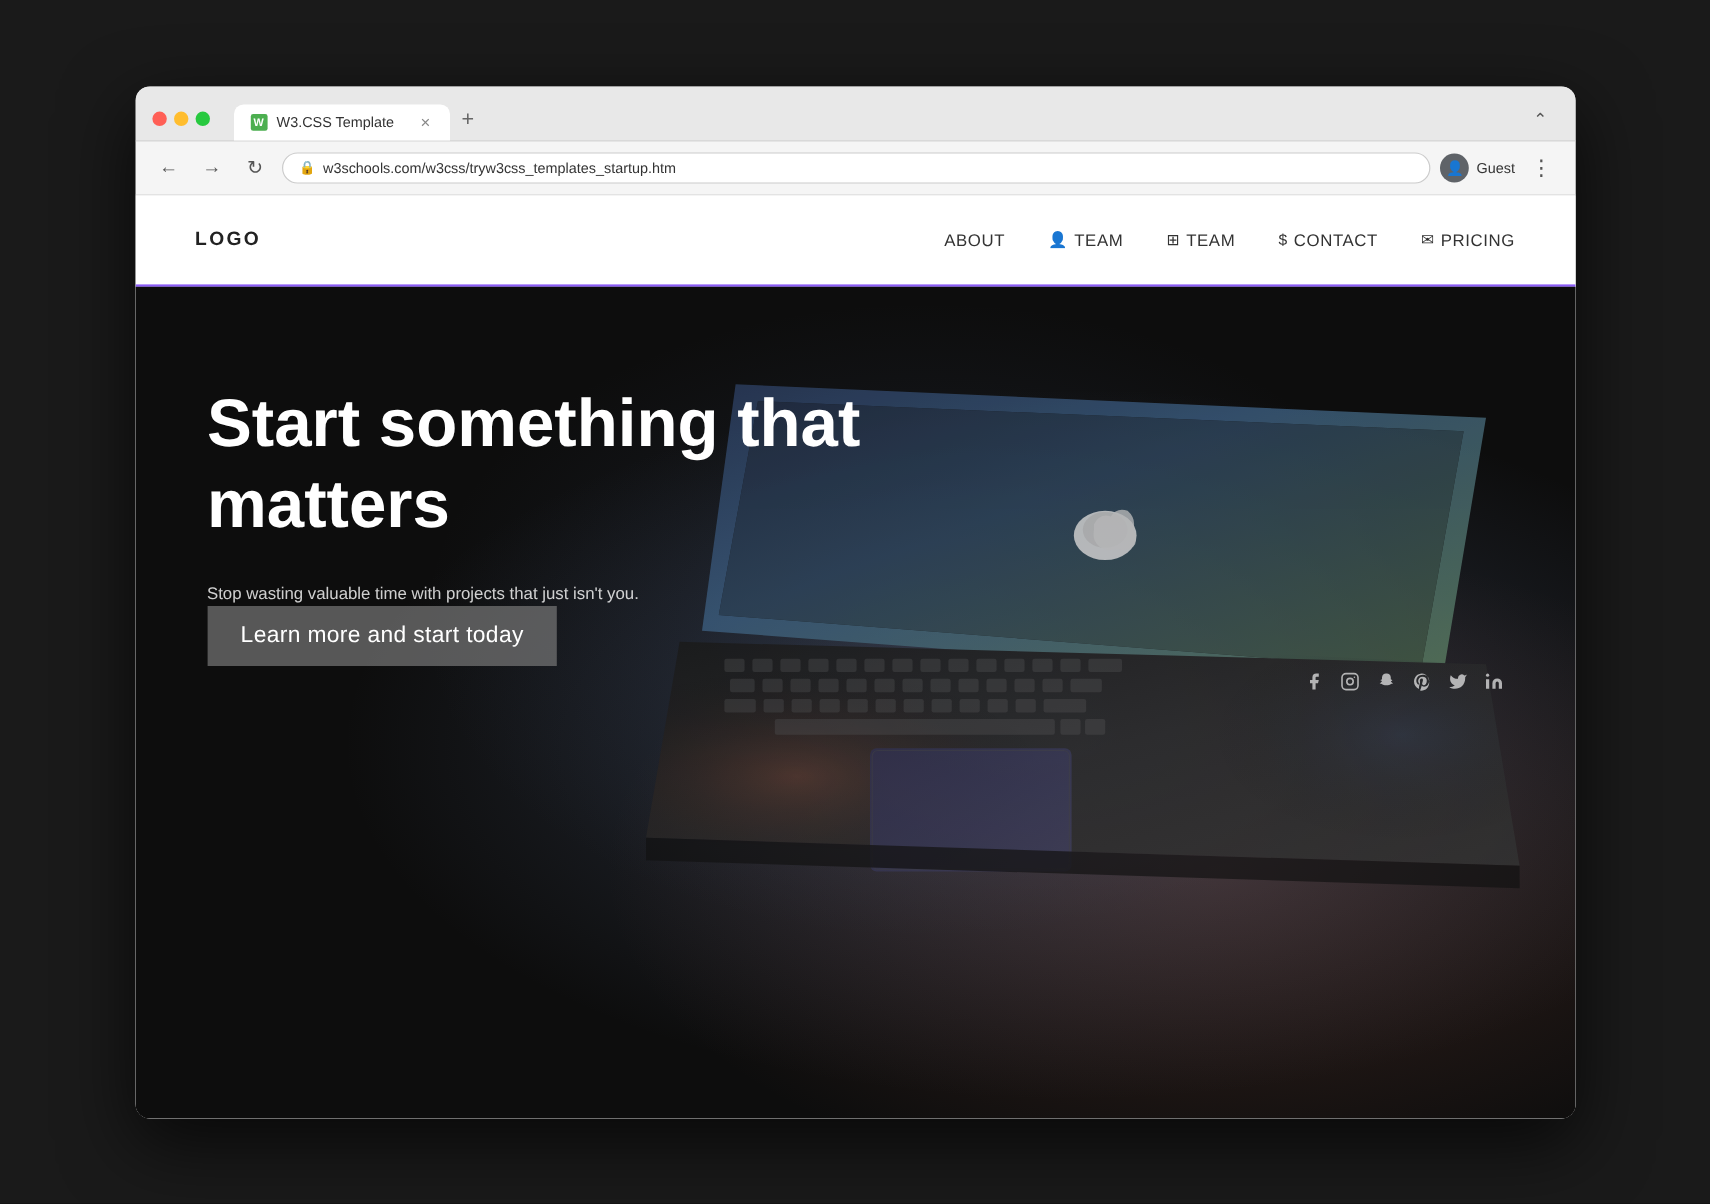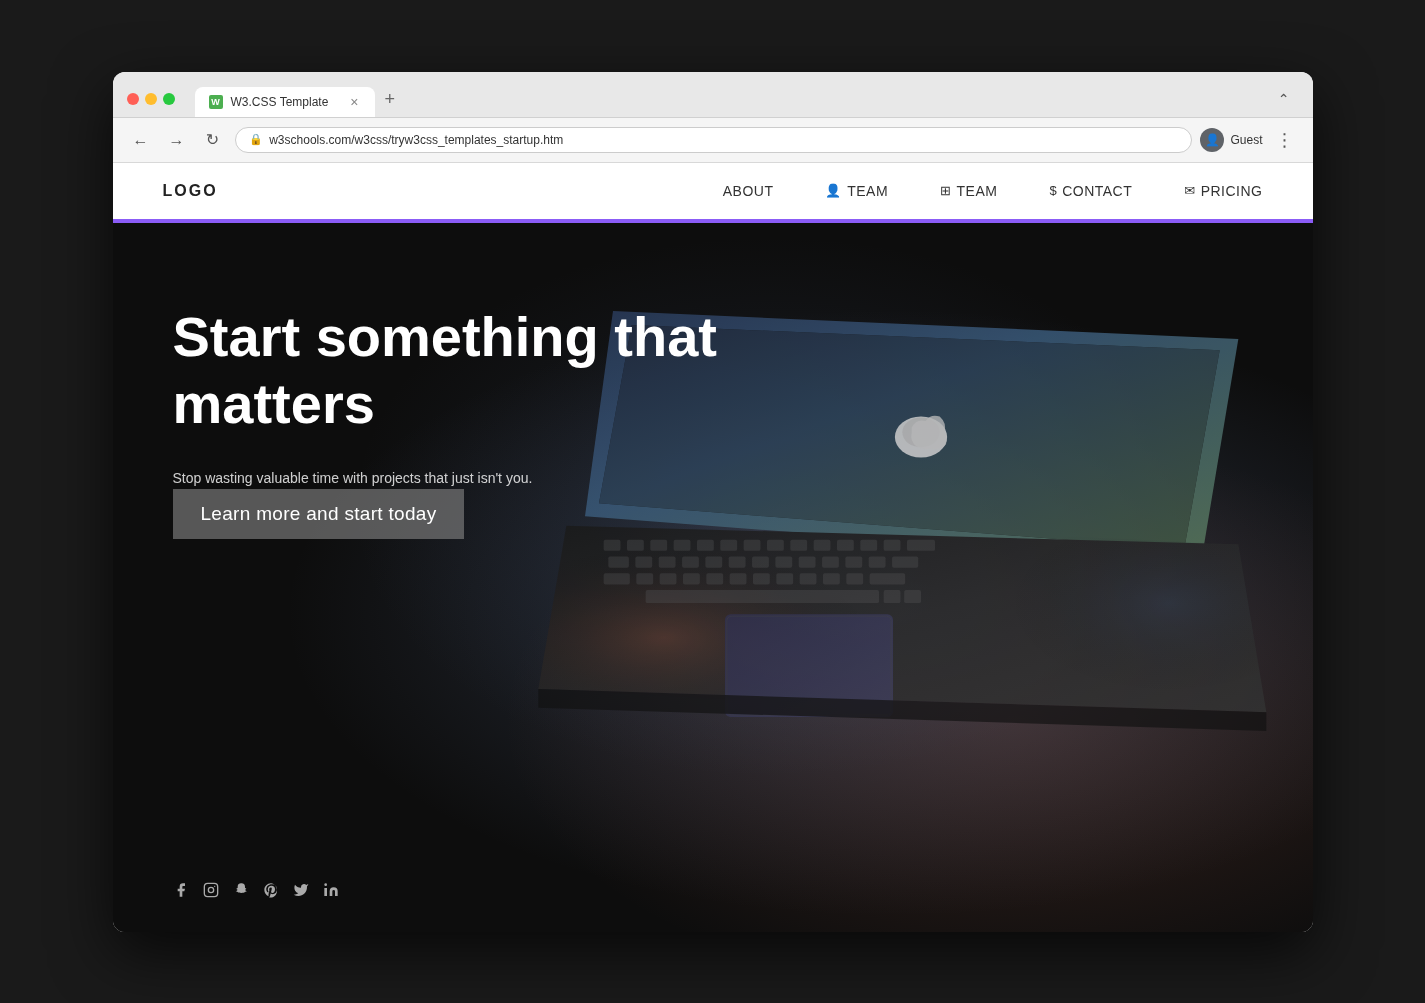--- a/index.html
+++ b/index.html
@@ -136,37 +136,37 @@
       flex: 1;
       display: flex;
       flex-direction: column;
       background: #fff;
     }
 
     
     .site-nav {
       background: #ffffff;
       padding: 0 50px;
-      height: 60px;
+      height: 76px;
       display: flex;
       align-items: center;
       justify-content: space-between;
-      border-bottom: 4px solid #8b5cf6;
+      border-bottom: 2px solid #8b5cf6;
       flex-shrink: 0;
     }
     .site-logo {
       font-size: 16px;
       font-weight: 600;
       letter-spacing: 2px;
       color: #222;
     }
     .site-nav-links {
       display: flex;
       align-items: center;
-      gap: 52px;
+      gap: 36px;
     }
     .nav-link {
       font-size: 14px;
       font-weight: 500;
       color: #333;
       text-decoration: none;
       letter-spacing: 0.5px;
       display: flex;
       align-items: center;
       gap: 5px;
@@ -174,21 +174,21 @@
     }
     .nav-icon { font-size: 13px; }
 
     
     .hero {
       flex: 1;
       background: #111;
       position: relative;
       overflow: hidden;
       display: flex;
-      flex-direction: column;
+      flex-direction: row;
       justify-content: space-between;
       min-height: 680px;
     }
 
     
     .hero-bg {
       position: absolute;
       top: 0; left: 0; right: 0; bottom: 0;
       background:
         radial-gradient(ellipse at 65% 55%, rgba(100,120,160,0.35) 0%, transparent 55%),

